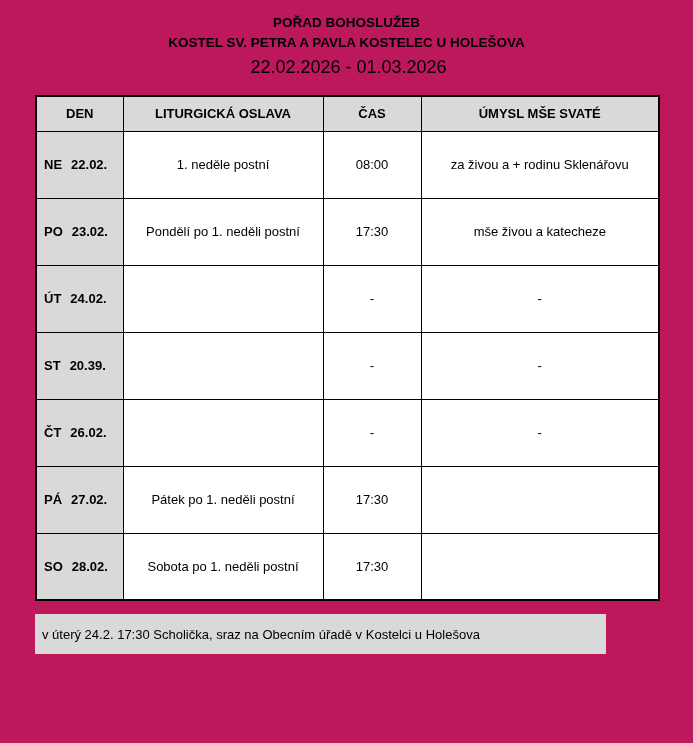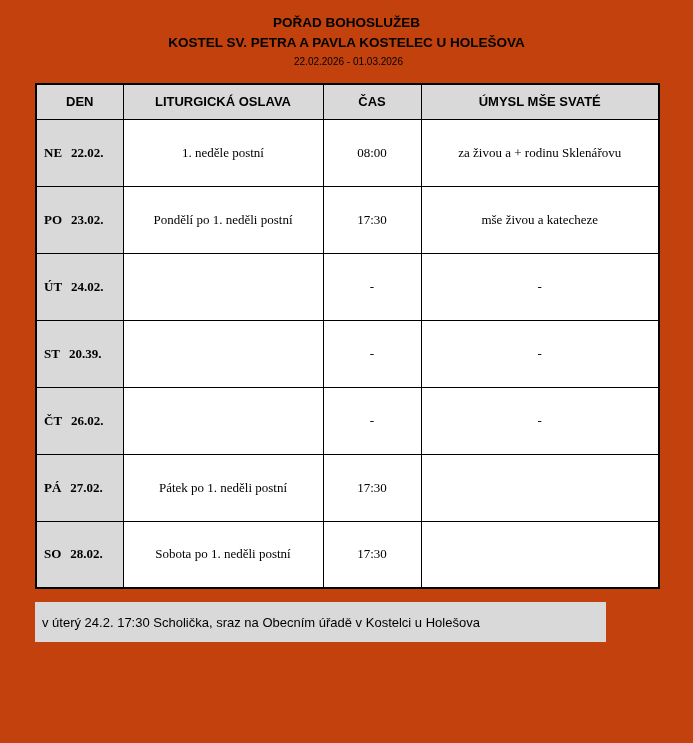--- a/index.html
+++ b/index.html
@@ -5,36 +5,36 @@
   html, body {
     margin: 0;
     padding: 0;
     background: #ffffff;
     font-family: "Liberation Sans", sans-serif;
     color: #000000;
   }
   .page {
     width: 693px;
     height: 743px;
-    background: #c2410c;
+    background: #be185d;
     box-sizing: border-box;
     overflow: hidden;
   }
   .titles {
     text-align: center;
     padding-top: 13px;
   }
   .title-line {
     font-size: 13.5px;
     font-weight: bold;
     line-height: 1.45;
     margin: 0;
   }
   .date-line {
-    font-size: 10px;
+    font-size: 18px;
     font-weight: normal;
     line-height: 1.5;
     margin: 2px 0 0 4px;
   }
   table.schedule {
     border-collapse: collapse;
     margin: 14px 35px 0 35px;
     width: 623px;
     table-layout: fixed;
     border: 2px solid #000000;
@@ -51,21 +51,20 @@
     background: #d9d9d9;
     font-weight: bold;
     height: 35px;
     text-align: center;
   }
   table.schedule td {
     height: 67px;
     text-align: center;
     vertical-align: middle;
     background: #ffffff;
-    font-family: Liberation Serif, serif;
   }
   table.schedule td.day-cell {
     background: #d9d9d9;
     font-weight: bold;
     text-align: left;
     padding-left: 7px;
   }
   .day-abbr { display: inline-block; }
   .day-date { display: inline-block; margin-left: 9px; }
   .col-den { width: 87px; }

